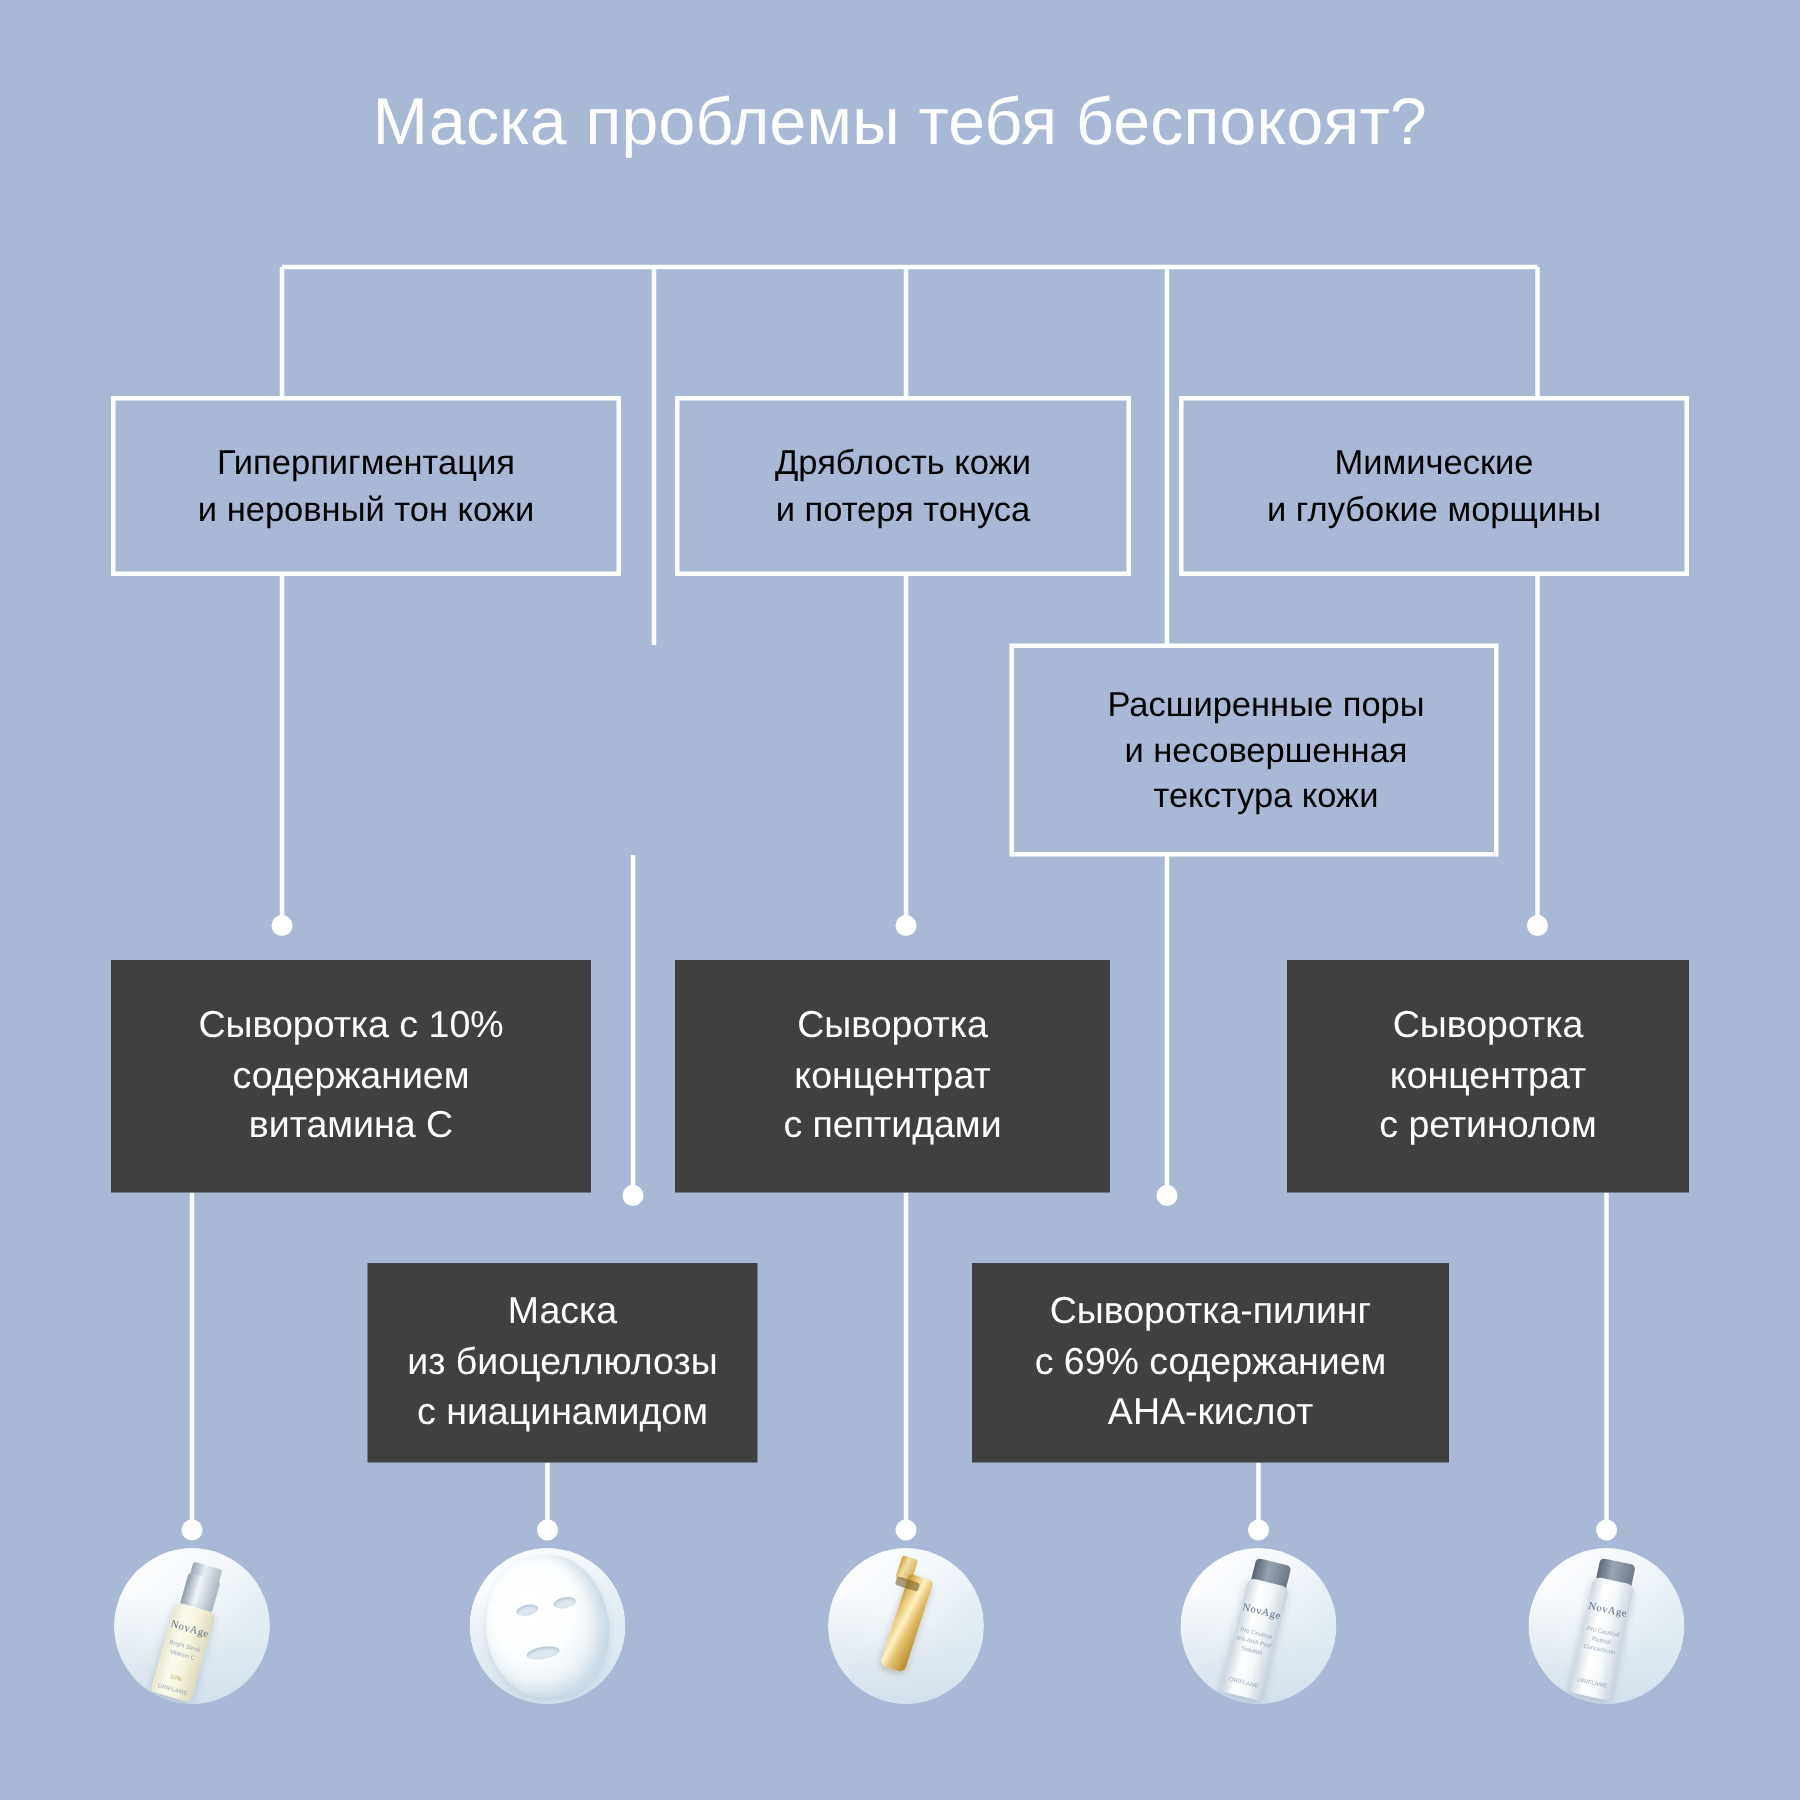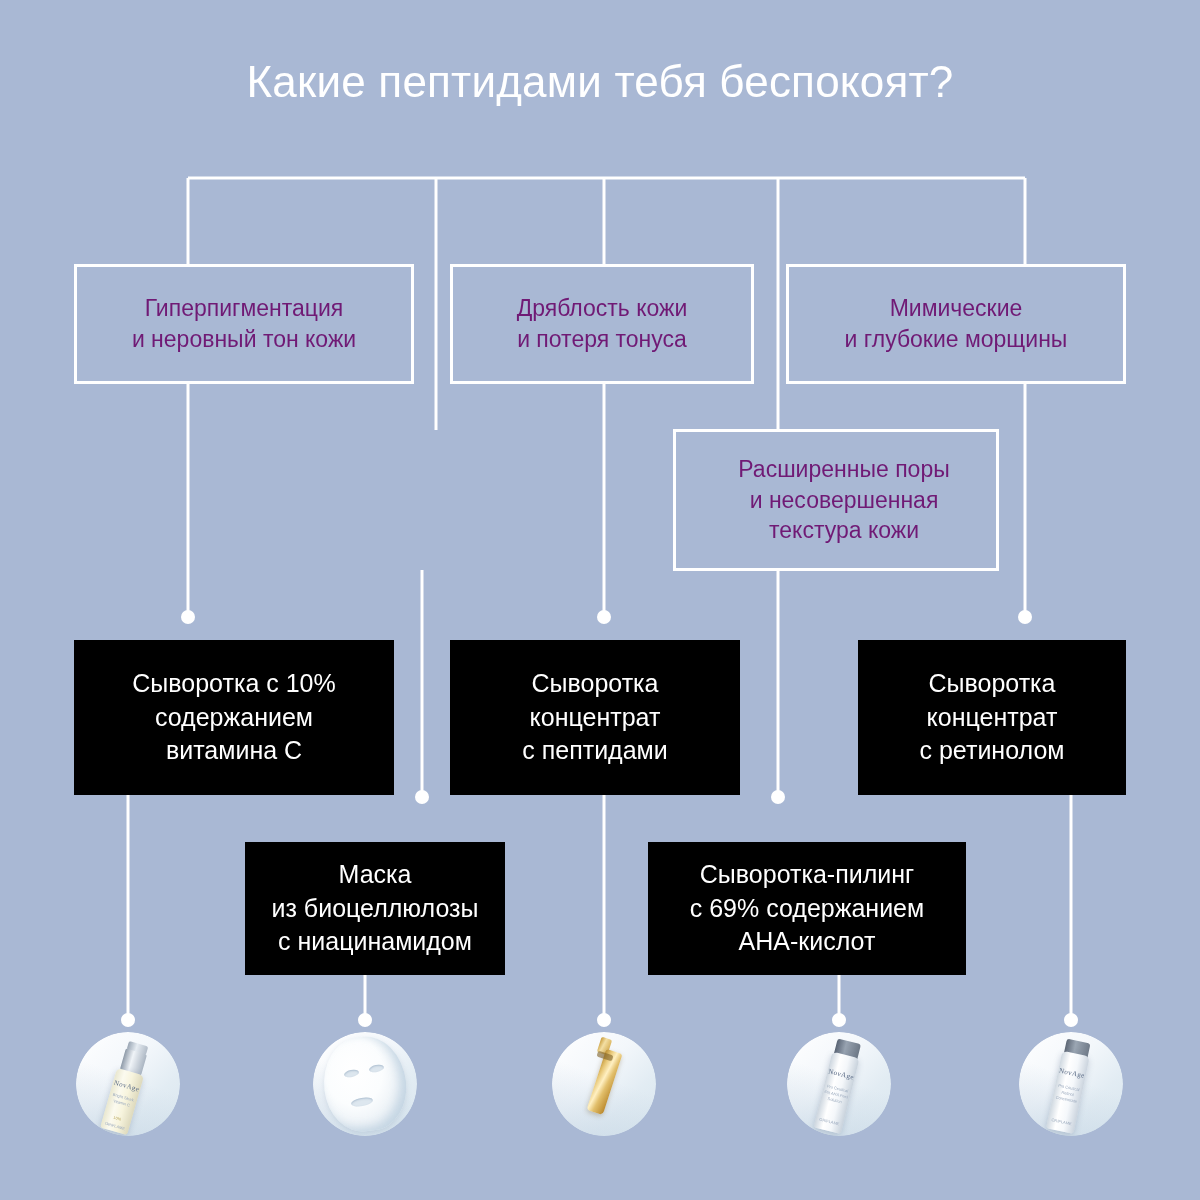--- a/index.html
+++ b/index.html
@@ -27,32 +27,32 @@
   
   #lines{position:absolute;left:0;top:0;width:1200px;height:1200px;pointer-events:none;}
 
   
   .obox{
     position:absolute;
     border:3px solid #ffffff;
     box-sizing:border-box;
     display:flex;align-items:center;justify-content:center;
     text-align:center;
-    color:#701a75;
+    color:#000000;
     font-size:23px;
     line-height:1.33;
     font-weight:400;
     padding:6px 10px;
     background:transparent;
   }
 
   
   .pbox{
     position:absolute;
-    background:#000000;
+    background:#404040;
     box-sizing:border-box;
     display:flex;align-items:center;justify-content:center;
     text-align:center;
     color:#ffffff;
     font-size:25px;
     line-height:1.35;
     font-weight:400;
     padding:6px 10px;
   }
 
@@ -110,21 +110,21 @@
   .ampband{
     position:absolute;left:45px;top:21px;width:16px;height:6px;
     background:#7d6128;opacity:.6;transform:rotate(18deg);border-radius:2px;
   }
 </style>
 </head>
 <body>
 
 <div id="stage">
 
-  <div class="title">Какие пептидами тебя беспокоят?</div>
+  <div class="title">Маска проблемы тебя беспокоят?</div>
 
   <svg id="lines" viewBox="0 0 1200 1200">
     <g stroke="#ffffff" stroke-width="3" fill="none" stroke-linecap="butt">
 
       <path d="M188,178 L1025,178"></path>
       <path d="M188,178 L188,265"></path>
       <path d="M436,178 L436,430"></path>
       <path d="M604,178 L604,265"></path>
       <path d="M778,178 L778,430"></path>
       <path d="M1025,178 L1025,265"></path>

